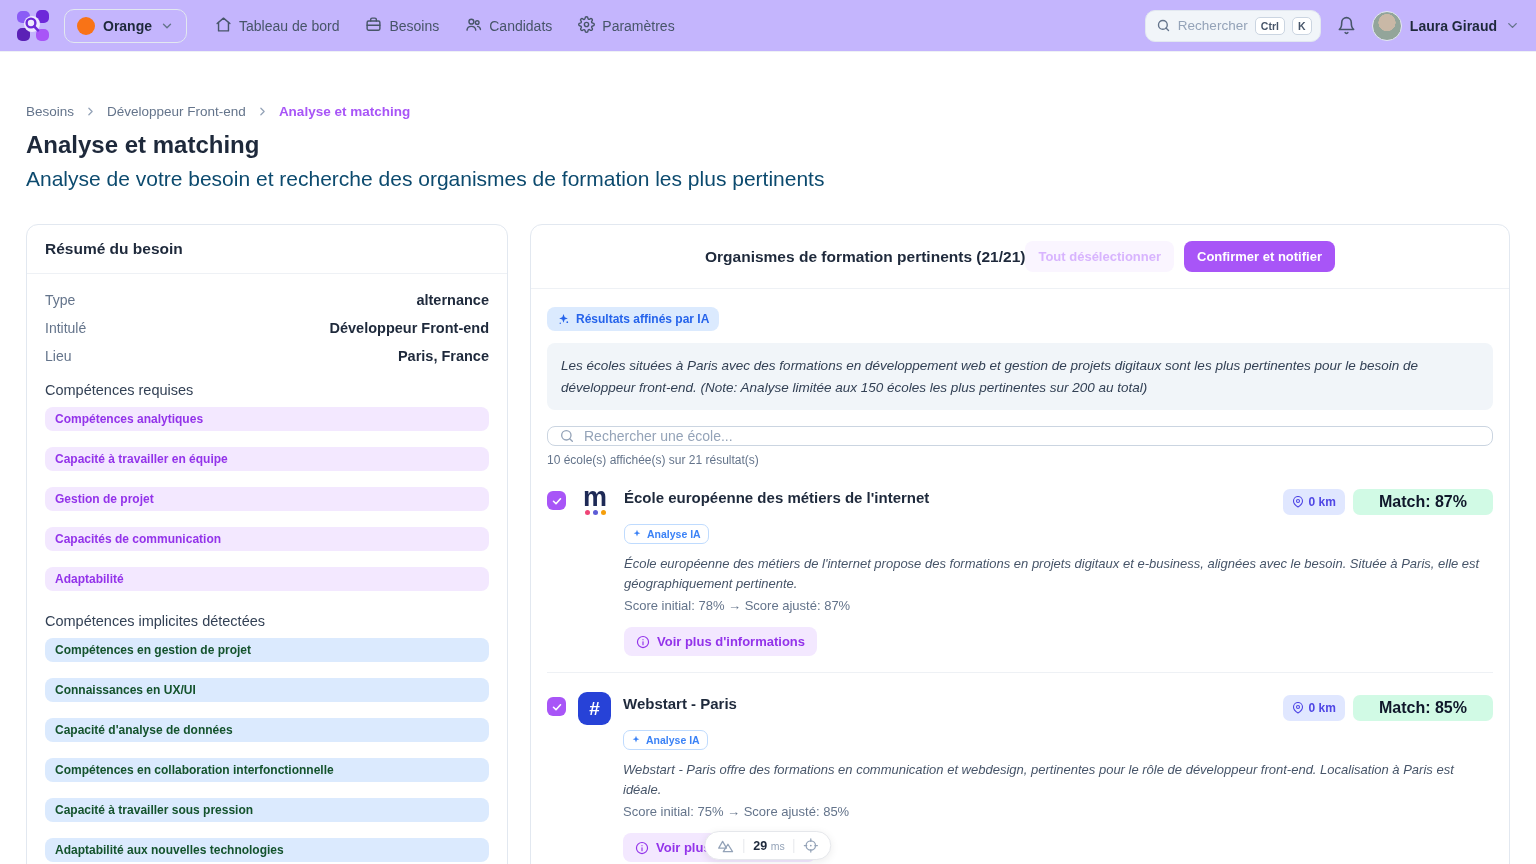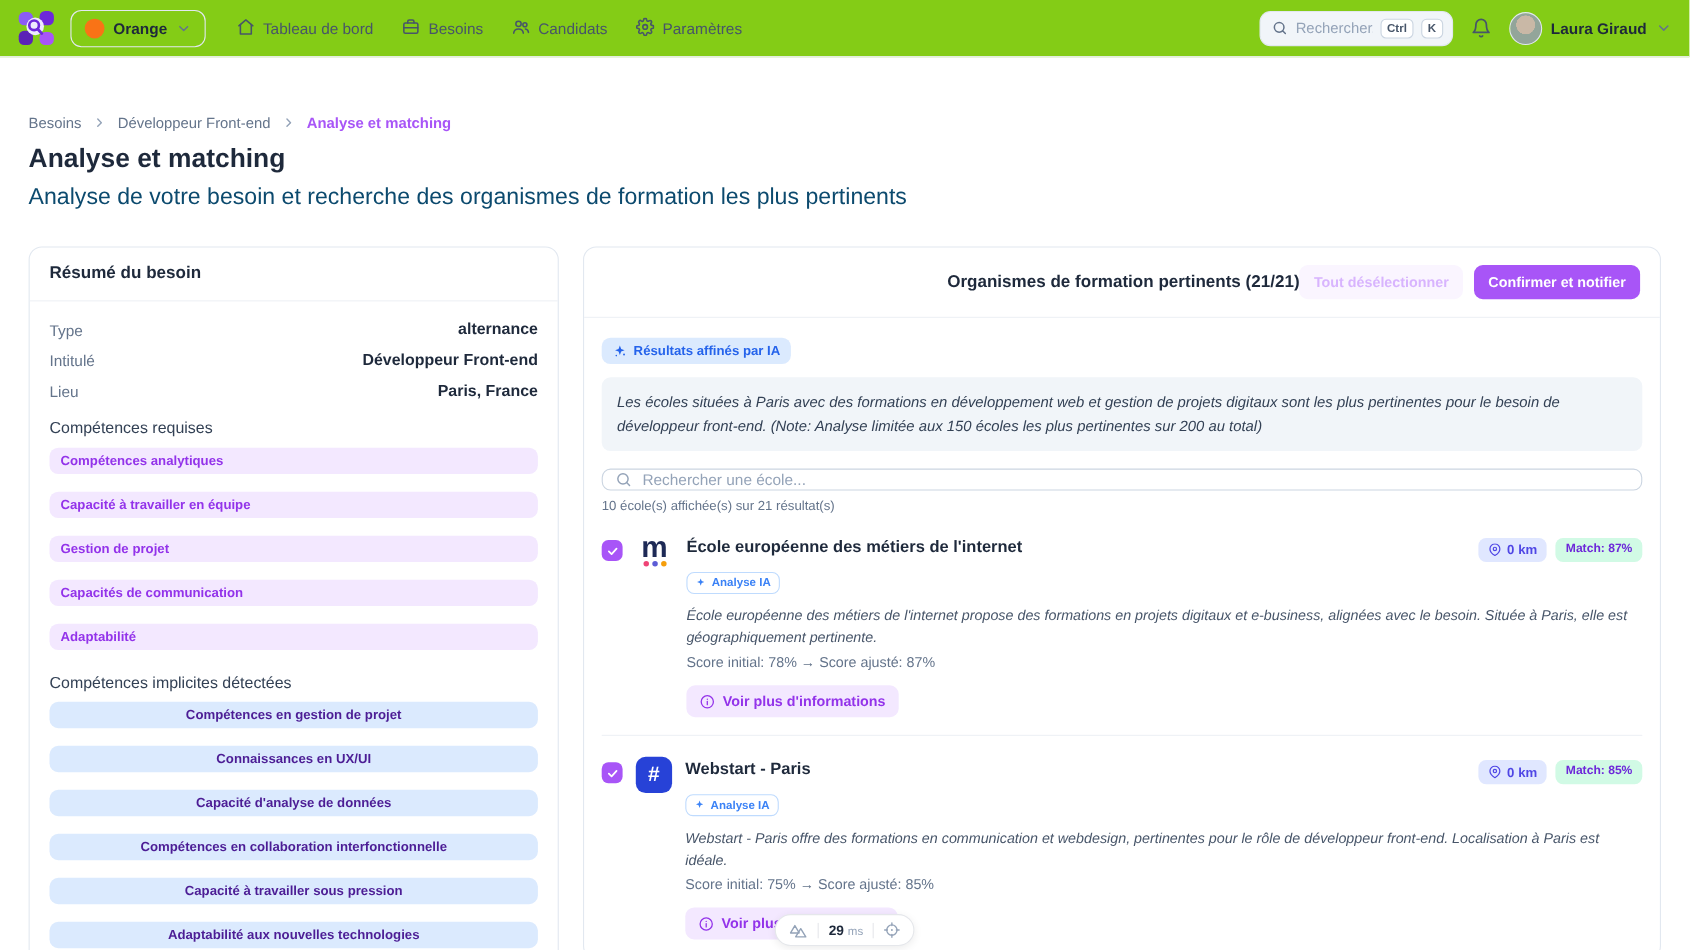--- a/index.html
+++ b/index.html
@@ -1,21 +1,21 @@
 <!DOCTYPE html>
 <html><head>
 <meta charset="utf-8">
 <style>
   * { margin:0; padding:0; box-sizing:border-box; }
   html,body { width:1536px; height:864px; overflow:hidden; background:#fff;
     font-family:"Liberation Sans", sans-serif; color:#1e293b; }
 
   
   .navbar { height:52px; display:flex; align-items:center; padding:0 16px;
-    border-bottom:1px solid #eef1f5; background:#84cc16; gap:14px; }
+    border-bottom:1px solid #eef1f5; background:#c4b5fd; gap:14px; }
   .logo { width:34px; height:34px; position:relative; flex:0 0 auto; }
   .org-pill { display:flex; align-items:center; gap:8px; border:1px solid #e2e8f0;
     border-radius:10px; padding:7px 12px; font-weight:700; font-size:14px; cursor:pointer; }
   .org-dot { width:18px; height:18px; border-radius:50%; background:#f97316; }
   .nav-items { display:flex; align-items:center; gap:26px; margin-left:14px; flex:1; }
   .nav-item { display:flex; align-items:center; gap:7px; color:#475569; font-size:14px;
     font-weight:500; cursor:pointer; }
   .nav-item svg { width:17px; height:17px; }
   .nav-right { display:flex; align-items:center; gap:16px; }
   .nav-search { display:flex; align-items:center; gap:7px; background:#f1f5f9;
@@ -52,39 +52,39 @@
 
   
   .summary-body { padding:18px; }
   .field-row { display:flex; justify-content:space-between; align-items:center; margin-bottom:12px; }
   .field-label { font-size:14px; color:#64748b; }
   .field-value { font-size:14.5px; font-weight:700; color:#1e293b; }
   .sec-title { font-size:14.5px; color:#334155; font-weight:500; margin:18px 0 9px; }
   .tags { display:flex; flex-wrap:wrap; gap:16px;flex-direction:column; }
   .tag { font-size:12px; font-weight:600; border-radius:8px; padding:5px 10px; }
   .tag.purple { background:#f3e8ff; color:#9333ea; }
-  .tag.blue { background:#dbeafe; color:#4c1d95;text-align:center; }
+  .tag.blue { background:#dbeafe; color:#14532d; }
   .summary-footer { border-top:1px solid #eef1f5; padding:14px 18px; display:flex;
     justify-content:flex-end; }
   .link-purple { display:flex; align-items:center; gap:8px; color:#a855f7; font-size:14px;
     font-weight:600; cursor:pointer; }
 
   
   .filters-card { margin-top:16px; background:#f6f2fd; border-color:#e7ddfb; }
   .filters-card .card-header { border-bottom:1px solid #e7ddfb; color:#1e293b; }
   .filters-body { padding:18px; }
   .toggle { width:40px; height:22px; border-radius:11px; background:#a855f7; position:relative;
     cursor:pointer; }
   .toggle::after { content:""; position:absolute; width:16px; height:16px; border-radius:50%;
     background:#fff; top:3px; right:3px; }
   .toggle-label { font-size:14px; font-weight:700; margin-top:9px; color:#1e293b; }
 
   
   .results-header { padding:16px 18px; border-bottom:1px solid #eef1f5; display:flex;
-    align-items:center; justify-content:flex-end; }
+    align-items:center; justify-content:center; }
   .results-title { font-size:15.5px; font-weight:700; }
   .header-actions { display:flex; align-items:center; gap:10px; }
   .btn { border:0; border-radius:8px; font-size:13px; font-weight:600; padding:8px 13px;
     display:flex; align-items:center; gap:7px; cursor:pointer; font-family:inherit; }
   .btn.ghost { background:#faf5ff; color:#d8b4fe; }
   .btn.blue { background:#dbeafe; color:#2563eb; }
   .btn.solid { background:#a855f7; color:#fff; }
   .results-body { padding:18px 16px 0; }
   .ai-chip { display:inline-flex; align-items:center; gap:6px; background:#dbeafe; color:#2563eb;
     font-size:12px; font-weight:600; border-radius:8px; padding:5px 10px; }
@@ -101,22 +101,22 @@
   .checkbox { width:19px; height:19px; border-radius:6px; background:#a855f7; flex:0 0 auto;
     display:flex; align-items:center; justify-content:center; margin-top:5px; cursor:pointer; }
   .school-logo { flex:0 0 auto; margin-top:0; }
   .school-content { flex:1; min-width:0; }
   .school-top { display:flex; align-items:flex-start; justify-content:space-between; gap:10px;
     margin-top:3px; }
   .school-name { font-size:15px; font-weight:700; color:#1e293b; }
   .school-badges { display:flex; gap:8px; flex:0 0 auto; }
   .badge-km { display:flex; align-items:center; gap:5px; background:#e0e7ff; color:#4f46e5;
     font-size:12px; font-weight:600; border-radius:7px; padding:4px 9px; }
-  .badge-match { background:#d1fae5; color:#6d28d9; font-size:11px; font-weight:700;
-    border-radius:7px; padding:4px 9px; }
+  .badge-match { background:#d1fae5; color:#0f172a; font-size:16px; font-weight:700;
+    border-radius:7px; padding:4px 26px; }
   .badge-ia { display:inline-flex; align-items:center; gap:5px; border:1px solid #bfdbfe;
     color:#3b82f6; font-size:10.5px; font-weight:600; border-radius:7px; padding:3px 7px;
     margin-top:9px; background:#fff; }
   .school-desc { font-size:13px; font-style:italic; color:#475569; margin-top:10px; line-height:1.5; }
   .school-scores { font-size:13px; color:#64748b; margin-top:5px; }
   .info-btn { display:inline-flex; align-items:center; gap:7px; background:#f3e8ff; color:#9333ea;
     font-size:13px; font-weight:600; border:0; border-radius:8px; padding:7px 12px; margin-top:14px;
     cursor:pointer; font-family:inherit; }
 
   

